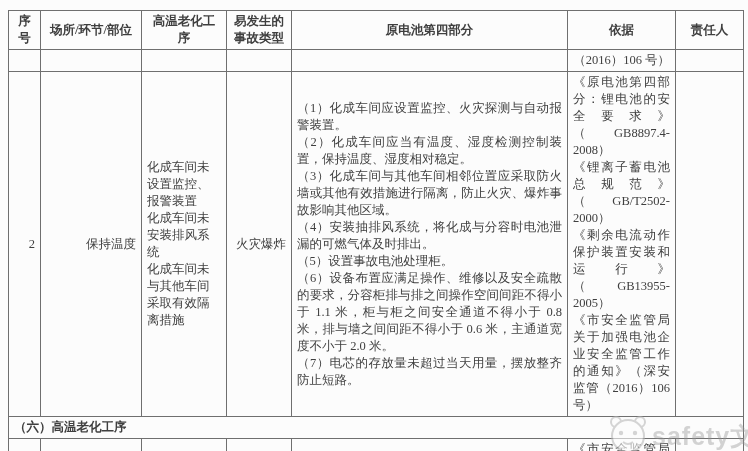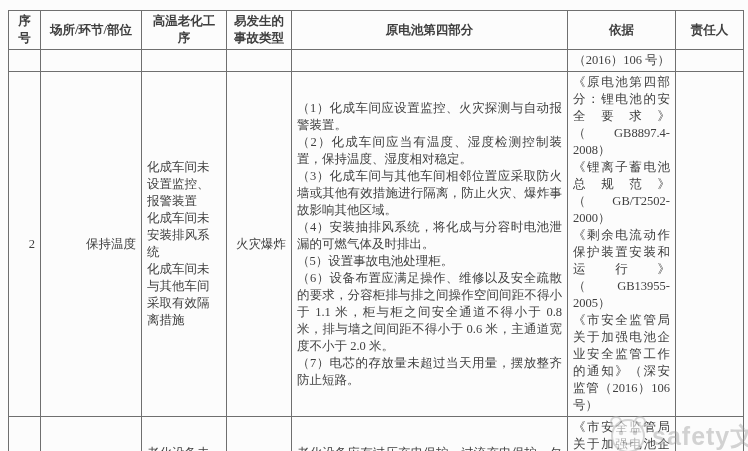--- a/index.html
+++ b/index.html
@@ -112,20 +112,23 @@
 （5）设置事故电池处理柜。
 （6）设备布置应满足操作、维修以及安全疏散的要求，分容柜排与排之间操作空间间距不得小于 1.1 米，柜与柜之间安全通道不得小于 0.8 米，排与墙之间间距不得小于 0.6 米，主通道宽度不小于 2.0 米。
 （7）电芯的存放量未超过当天用量，摆放整齐防止短路。</td>
       <td class="c-just">《原电池第四部分：锂电池的安全要求》（GB8897.4-2008）
 《锂离子蓄电池总规范》（GB/T2502-2000）
 《剩余电流动作保护装置安装和运行》（GB13955-2005）
 《市安全监管局关于加强电池企业安全监管工作的通知》（深安监管（2016）106 号）</td>
       <td></td>
     </tr>
 
+    <tr class="r-section">
+      <td colspan="7">（六）高温老化工序</td>
+    </tr>
 
     <tr class="r-aging">
       <td class="c-center">1</td>
       <td class="c-center">老化设备</td>
       <td>老化设备未设置保护装置</td>
       <td class="c-center">火灾爆炸</td>
       <td class="c-just">老化设备应有过压充电保护、过流充电保护、欠压放电保护、过载保护、短路保护、耐高压保护等安全保护措施。</td>
       <td class="c-just">《市安全监管局关于加强电池企业安全监管工作的通知》（深安监管（2016）106 号）</td>
       <td></td>
     </tr>

